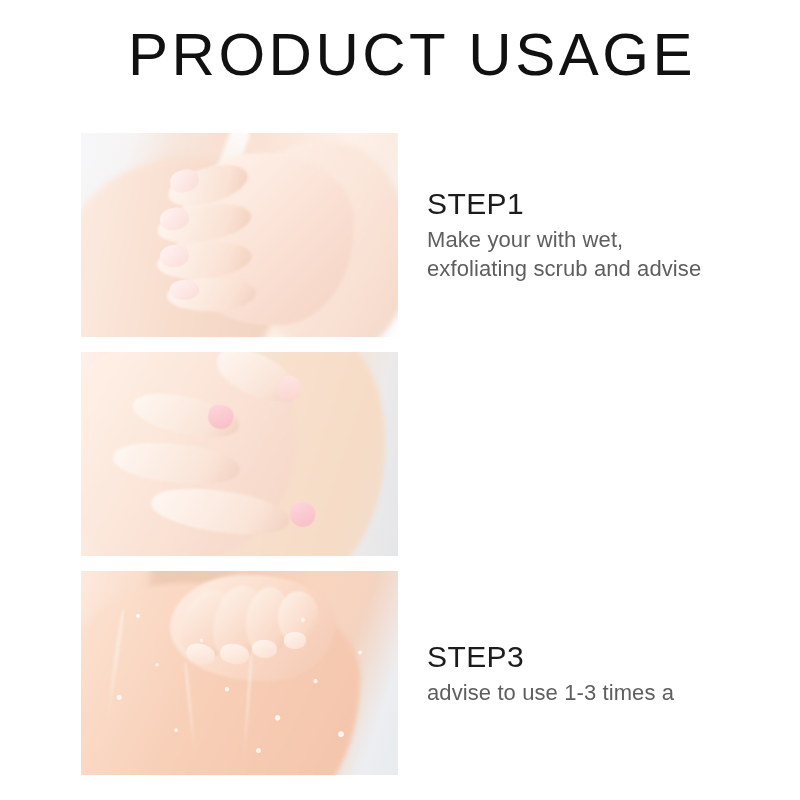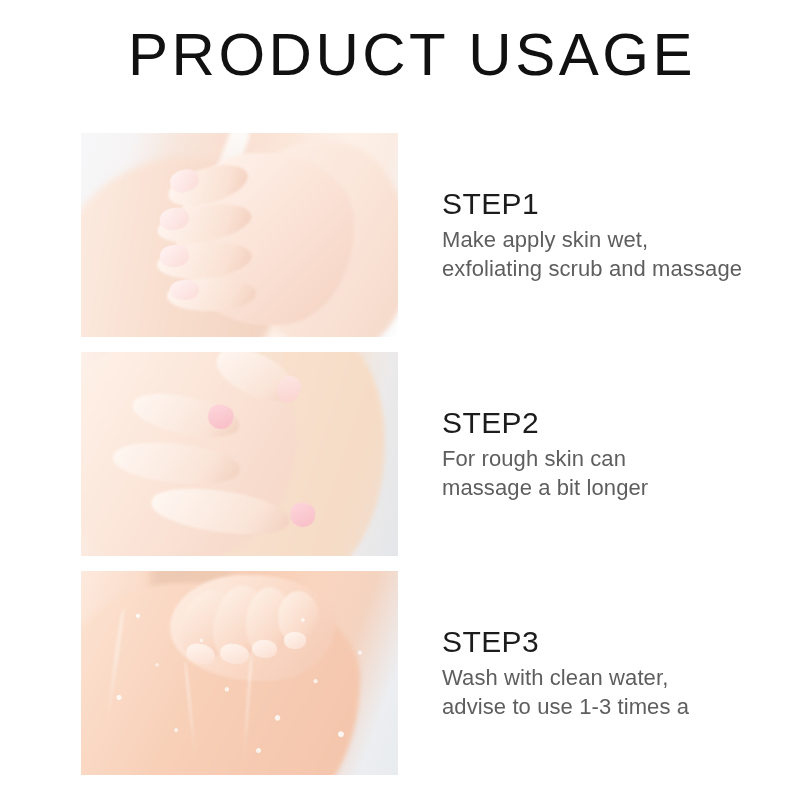--- a/index.html
+++ b/index.html
@@ -299,21 +299,21 @@
     filter: blur(1.2px);
     border-radius: 50%;
   }
   .ph3-s1 { left: 10%; top: 18%; width: 4px; height: 58%; transform: rotate(8deg); }
   .ph3-s2 { left: 34%; top: 44%; width: 3px; height: 50%; transform: rotate(-6deg); }
   .ph3-s3 { left: 52%; top: 40%; width: 3px; height: 56%; transform: rotate(4deg); }
 
   
   .step-text {
     flex: 1 1 auto;
-    padding-left: 44px;
+    padding-left: 29px;
   }
   .step-label {
     font-size: 30px;
     line-height: 34px;
     font-weight: 400;
     color: #1c1c1c;
     letter-spacing: 0.4px;
     margin-bottom: 4px;
   }
   .step-line {
@@ -347,43 +347,38 @@
           <div class="ph1-finger ph1-f3"></div>
           <div class="ph1-finger ph1-f4"></div>
           <div class="ph1-nail ph1-n1"></div>
           <div class="ph1-nail ph1-n2"></div>
           <div class="ph1-nail ph1-n3"></div>
           <div class="ph1-nail ph1-n4"></div>
         </div>
       </div>
       <div class="step-text">
         <div class="step-label">STEP1</div>
-        <div class="step-line">Make apply skin wet,</div>
-        <div class="step-line">exfoliating scrub and massage</div>
+        <div class="step-line">Make your with wet,</div>
+        <div class="step-line">exfoliating scrub and advise</div>
       </div>
     </div>
 
     <div class="step-row">
       <div class="photo">
         <div class="photo-inner ph2">
           <div class="ph2-leg"></div>
           <div class="ph2-hand"></div>
           <div class="ph2-finger ph2-f1"></div>
           <div class="ph2-finger ph2-f2"></div>
           <div class="ph2-finger ph2-f3"></div>
           <div class="ph2-finger ph2-f4"></div>
           <div class="ph2-nail ph2-n1"></div>
           <div class="ph2-nail ph2-n2"></div>
           <div class="ph2-nail ph2-n3"></div>
         </div>
-      </div>
-      <div class="step-text">
-        <div class="step-label">STEP2</div>
-        <div class="step-line">For rough skin can</div>
-        <div class="step-line">massage a bit longer</div>
       </div>
     </div>
 
     <div class="step-row">
       <div class="photo">
         <div class="photo-inner ph3">
           <div class="ph3-neck"></div>
           <div class="ph3-shoulder"></div>
           <div class="ph3-hand"></div>
           <div class="ph3-finger ph3-f1"></div>
@@ -395,19 +390,18 @@
           <div class="ph3-nail ph3-n3"></div>
           <div class="ph3-nail ph3-n4"></div>
           <div class="ph3-streak ph3-s1"></div>
           <div class="ph3-streak ph3-s2"></div>
           <div class="ph3-streak ph3-s3"></div>
           <div class="ph3-drops"></div>
         </div>
       </div>
       <div class="step-text">
         <div class="step-label">STEP3</div>
-        <div class="step-line">Wash with clean water,</div>
         <div class="step-line">advise to use 1-3 times a</div>
       </div>
     </div>
 
   </div>
 </div>
 
 </body></html>

